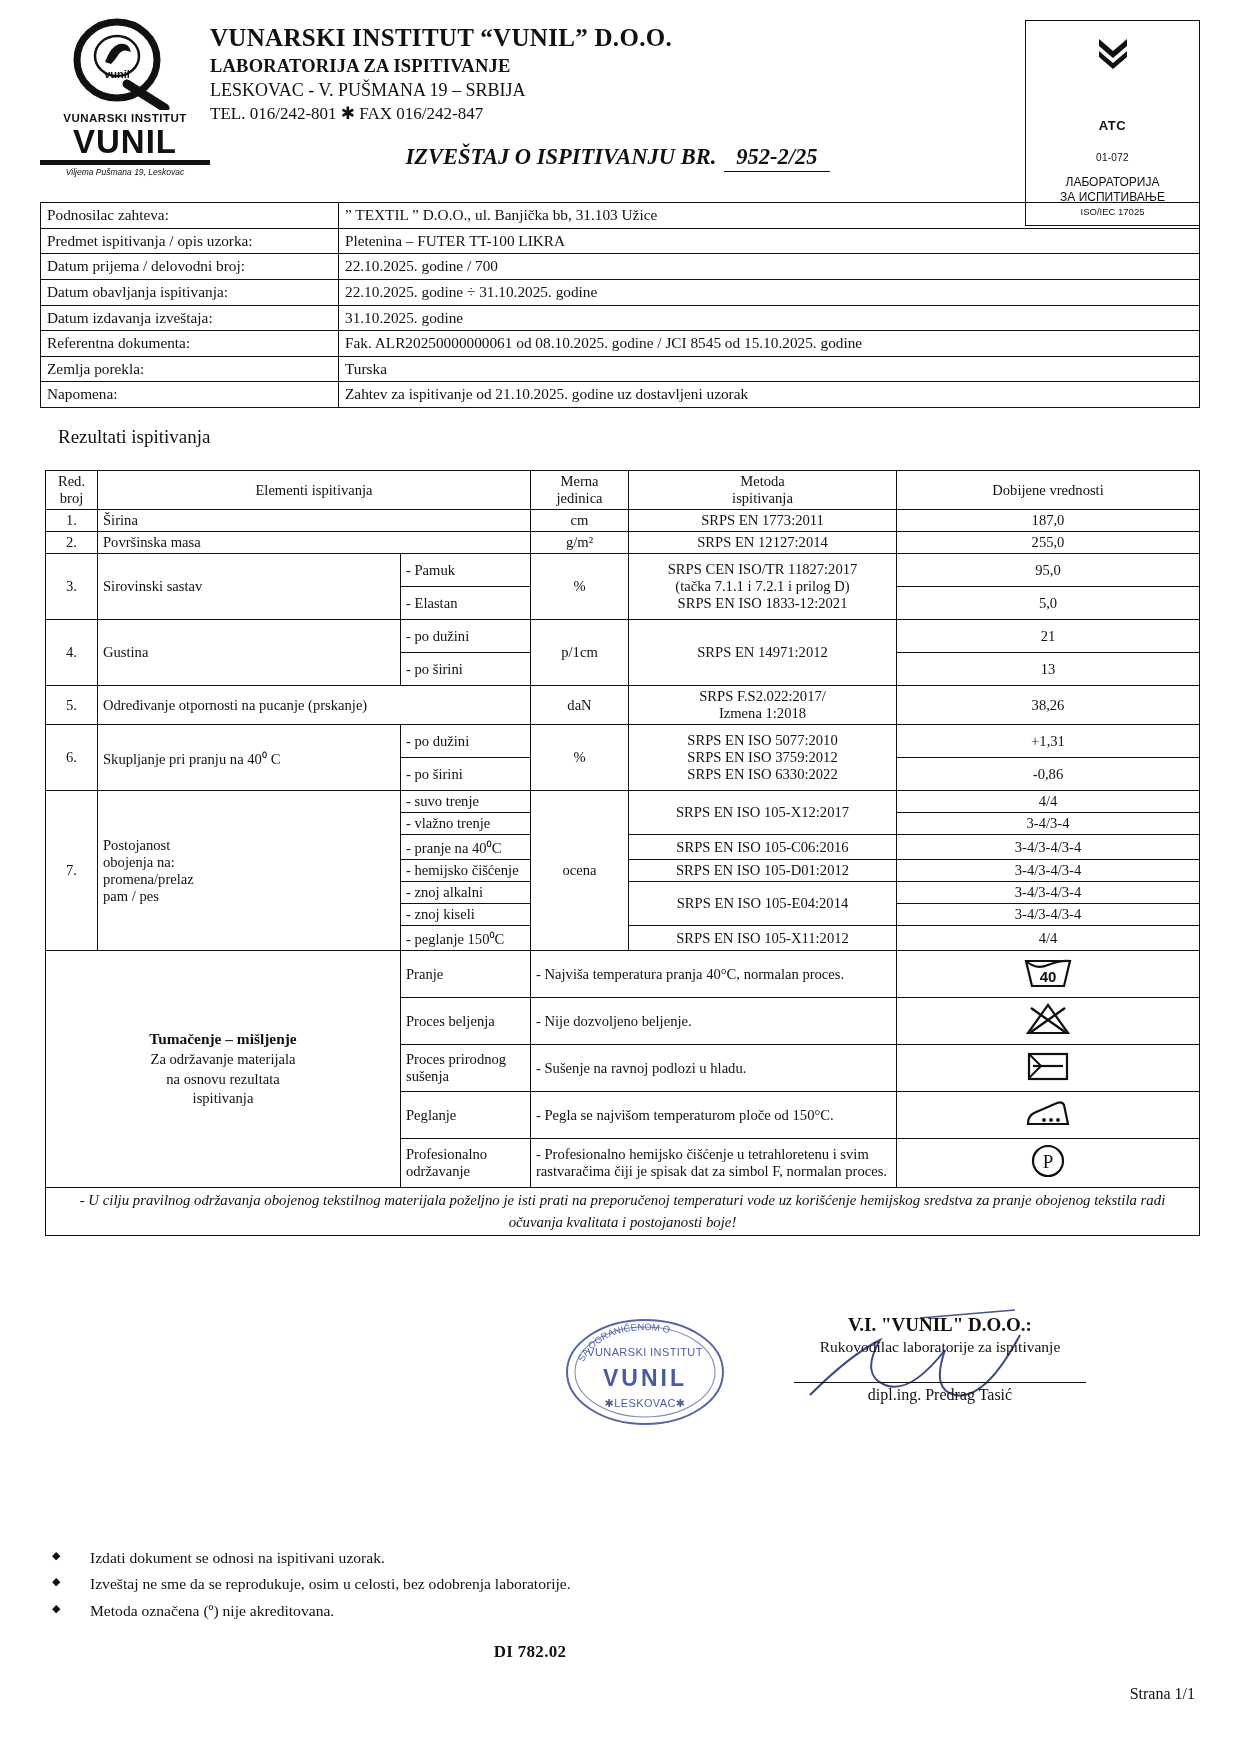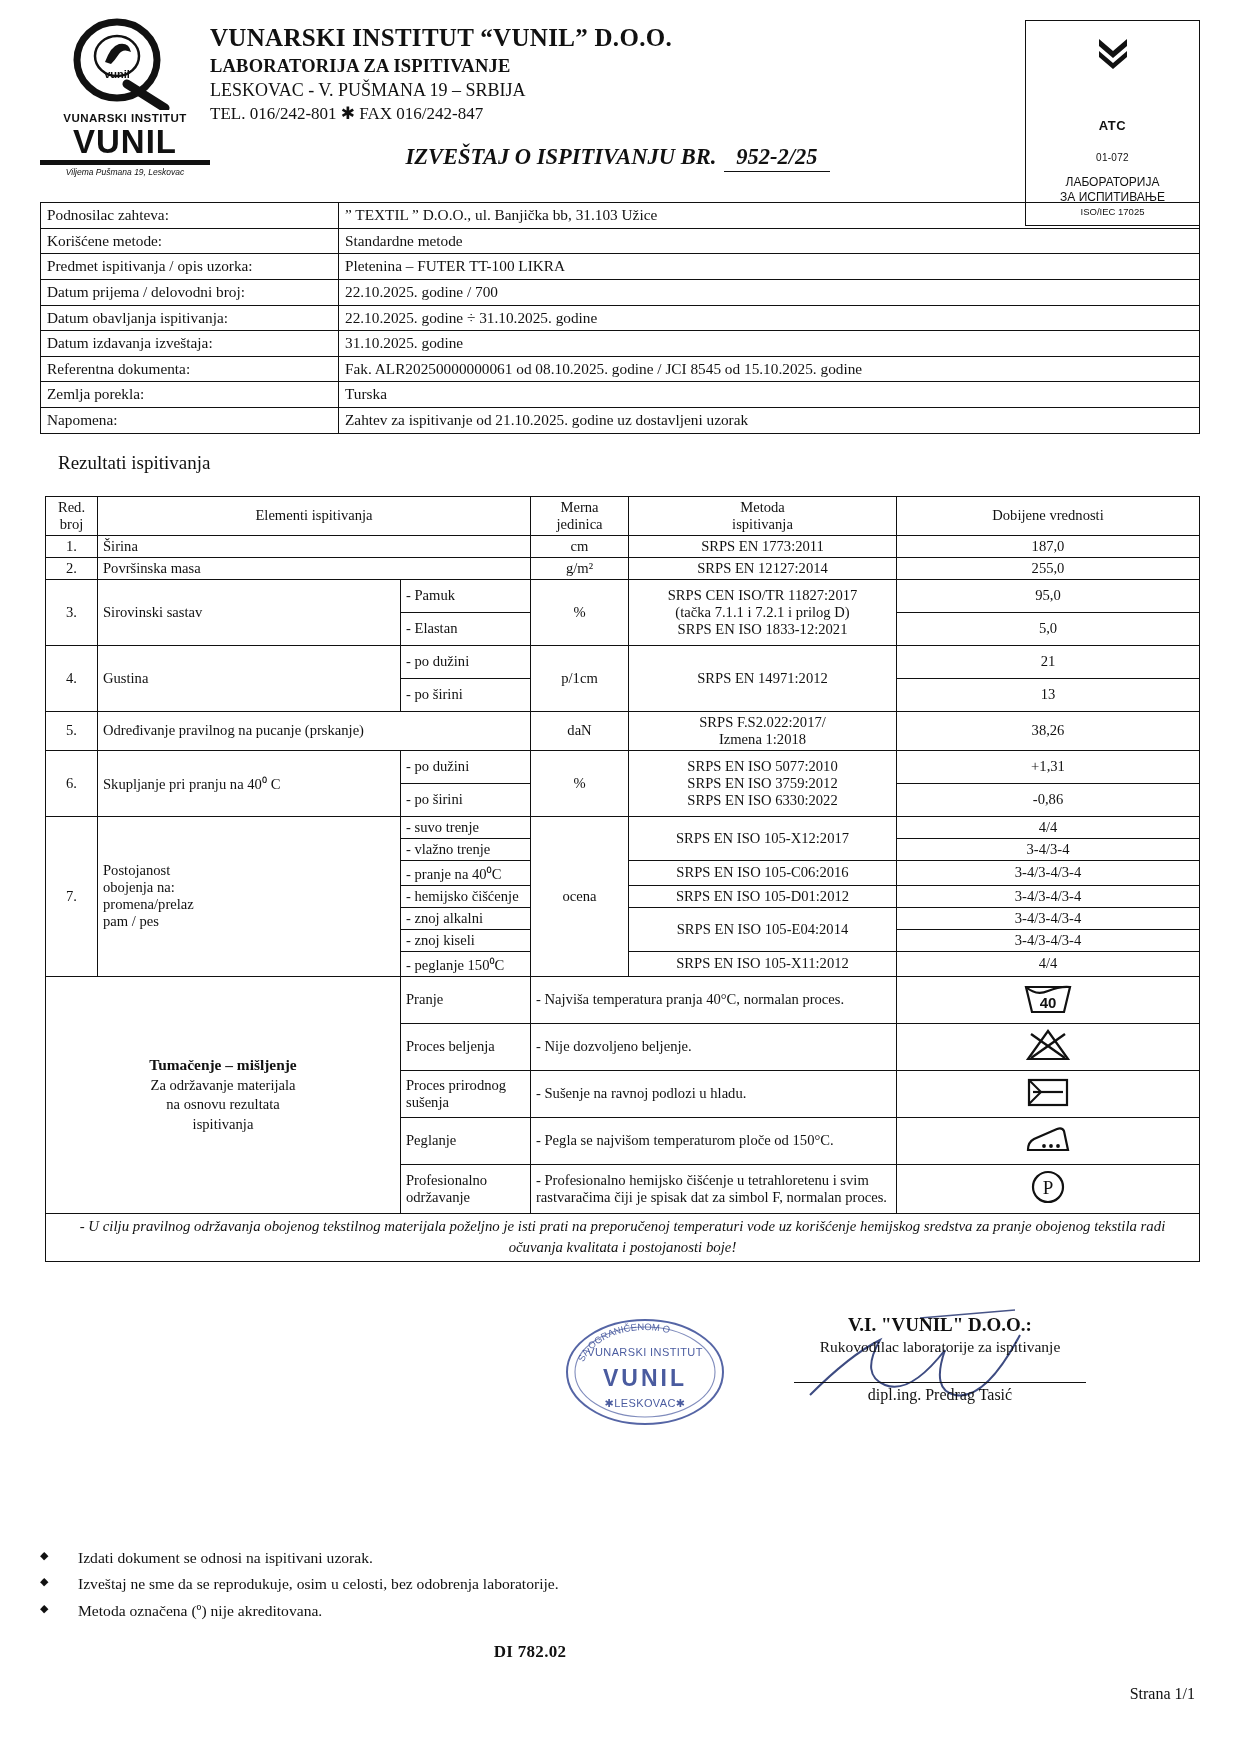--- a/index.html
+++ b/index.html
@@ -267,21 +267,21 @@
     left: 800px;
     top: 0px;
     width: 300px;
     height: 120px;
     pointer-events: none;
   }
 
   
   .foot {
     position: absolute;
-    left: 40px;
+    left: 52px;
     top: 1548px;
     width: 760px;
     font-size: 15.6px;
   }
   .foot ul { list-style: none; margin: 0; padding: 0; }
   .foot li {
     margin: 0 0 6px 0;
     padding-left: 38px;
     position: relative;
     line-height: 1.3;
@@ -363,24 +363,20 @@
   </div>
 
   <div class="info-wrap">
     <table class="info">
       <tbody>
         <tr>
           <td class="k">Podnosilac zahteva:</td>
           <td>” TEXTIL ” D.O.O., ul. Banjička bb, 31.103 Užice</td>
         </tr>
         <tr>
-          <td class="k">Korišćene metode:</td>
-          <td>Standardne metode</td>
-        </tr>
-        <tr>
           <td class="k">Predmet ispitivanja / opis uzorka:</td>
           <td>Pletenina – FUTER TT-100 LIKRA</td>
         </tr>
         <tr>
           <td class="k">Datum prijema / delovodni broj:</td>
           <td>22.10.2025. godine        /      700</td>
         </tr>
         <tr>
           <td class="k">Datum obavljanja ispitivanja:</td>
           <td>22.10.2025. godine ÷ 31.10.2025. godine</td>
@@ -477,21 +473,21 @@
           <td class="c" rowspan="2">SRPS EN 14971:2012</td>
           <td class="c tall">21</td>
         </tr>
         <tr>
           <td class="tall">- po širini</td>
           <td class="c tall">13</td>
         </tr>
 
         <tr>
           <td class="c">5.</td>
-          <td colspan="2" class="tall">Određivanje pravilnog na pucanje (prskanje)</td>
+          <td colspan="2" class="tall">Određivanje otpornosti na pucanje (prskanje)</td>
           <td class="c">daN</td>
           <td class="c">
             <div>SRPS F.S2.022:2017/</div>
             <div>Izmena 1:2018</div>
           </td>
           <td class="c">38,26</td>
         </tr>
 
         <tr>
           <td class="c" rowspan="2">6.</td>

